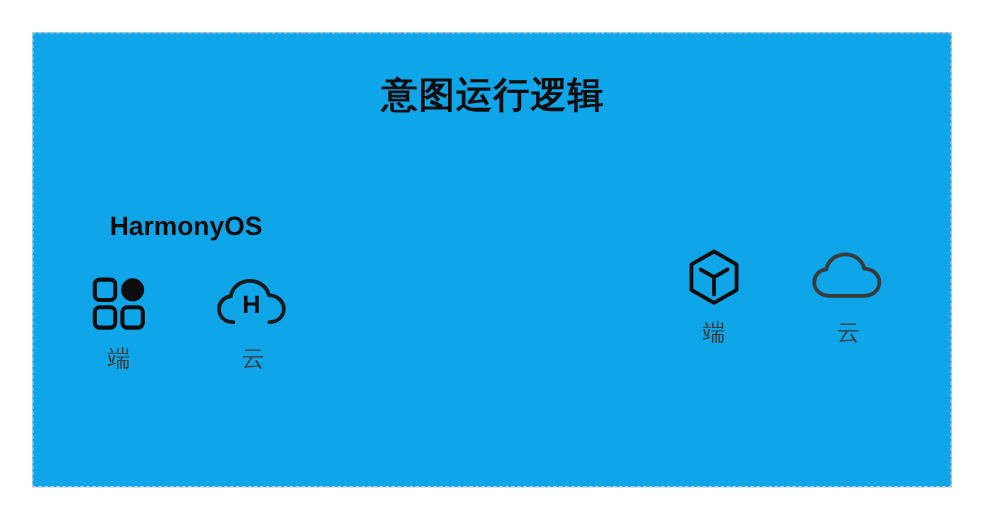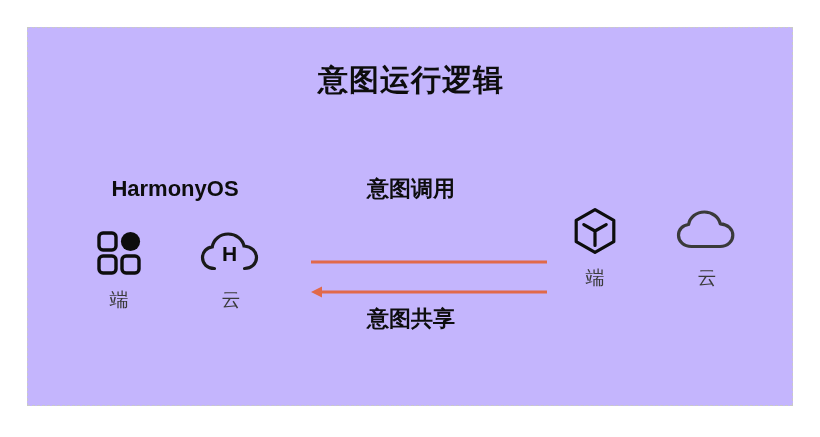--- a/index.html
+++ b/index.html
@@ -18,21 +18,21 @@
 
   
   #diagram-frame {
     position: absolute;
     left: 27px;
     top: 27px;
     width: 766px;
     height: 379px;
     box-sizing: border-box;
     border: 1px dashed #c9c9c9;
-    background: #c4b5fd;
+    background: #0ea5e9;
   }
 
   
   #diagram-title {
     position: absolute;
     left: 0;
     top: 37px;
     width: 766px;
     text-align: center;
     font-size: 30px;
@@ -42,21 +42,21 @@
     line-height: 1;
   }
 
   
   .side-group {
     position: absolute;
     top: 150px;
     width: 230px;
     text-align: center;
   }
-  #left-group  { left: 32px; }
+  #left-group  { left: 12px; }
   #right-group { left: 508px; }
 
   .group-heading {
     font-size: 22px;
     font-weight: bold;
     color: #0d0d0d;
     line-height: 1;
     white-space: nowrap;
   }
 
@@ -146,37 +146,20 @@
             <path d="M14.5 38.5 C7.0 38.5 2.5 33.6 2.5 27.6 C2.5 22.0 6.6 17.4 12.3 16.8 C13.4 9.5 20.1 4.0 28.2 4.0 C36.0 4.0 42.6 9.1 44.0 16.0 C51.5 16.4 56.5 21.3 56.5 27.6 C56.5 33.8 51.3 38.5 44.5 38.5" fill="none" stroke="#1a1a1a" stroke-width="3.2" stroke-linecap="round"></path>
             <text x="29.5" y="30.5" text-anchor="middle" font-family="Liberation Sans, sans-serif" font-size="21" font-weight="bold" fill="#0d0d0d">H</text>
           </svg>
         </div>
         <div class="node-label">云</div>
       </div>
 
     </div>
   </div>
 
-  <div id="flow-center">
-
-    <div id="flow-caption-top" class="flow-caption">意图调用</div>
-
-    <svg id="arrow-invoke" class="arrow" viewBox="0 0 264 12" aria-hidden="true">
-      <line x1="28" y1="6" x2="282" y2="6" stroke="#E1694A" stroke-width="3"></line>
-      <polygon points="282,0.5 293,6 282,11.5" fill="#E1694A"></polygon>
-    </svg>
-
-    <svg id="arrow-share" class="arrow" viewBox="0 0 264 12" aria-hidden="true">
-      <line x1="39" y1="6" x2="293" y2="6" stroke="#E1694A" stroke-width="3"></line>
-      <polygon points="39,0.5 28,6 39,11.5" fill="#E1694A"></polygon>
-    </svg>
-
-    <div id="flow-caption-bottom" class="flow-caption">意图共享</div>
-
-  </div>
 
   <div id="right-group" class="side-group">
 
     <div class="node-row">
 
       <div class="node">
         <div class="node-icon">
           <svg width="46" height="48" viewBox="0 0 46 48" aria-hidden="true">
             <path d="M23 2.6 L41.8 13.3 L41.8 34.7 L23 45.4 L4.2 34.7 L4.2 13.3 Z" fill="none" stroke="#0d0d0d" stroke-width="3.2" stroke-linejoin="round"></path>
             <path d="M23 24 L23 38.5 M23 24 L11.8 17.6 M23 24 L34.2 17.6" fill="none" stroke="#0d0d0d" stroke-width="3.2" stroke-linecap="round"></path>

